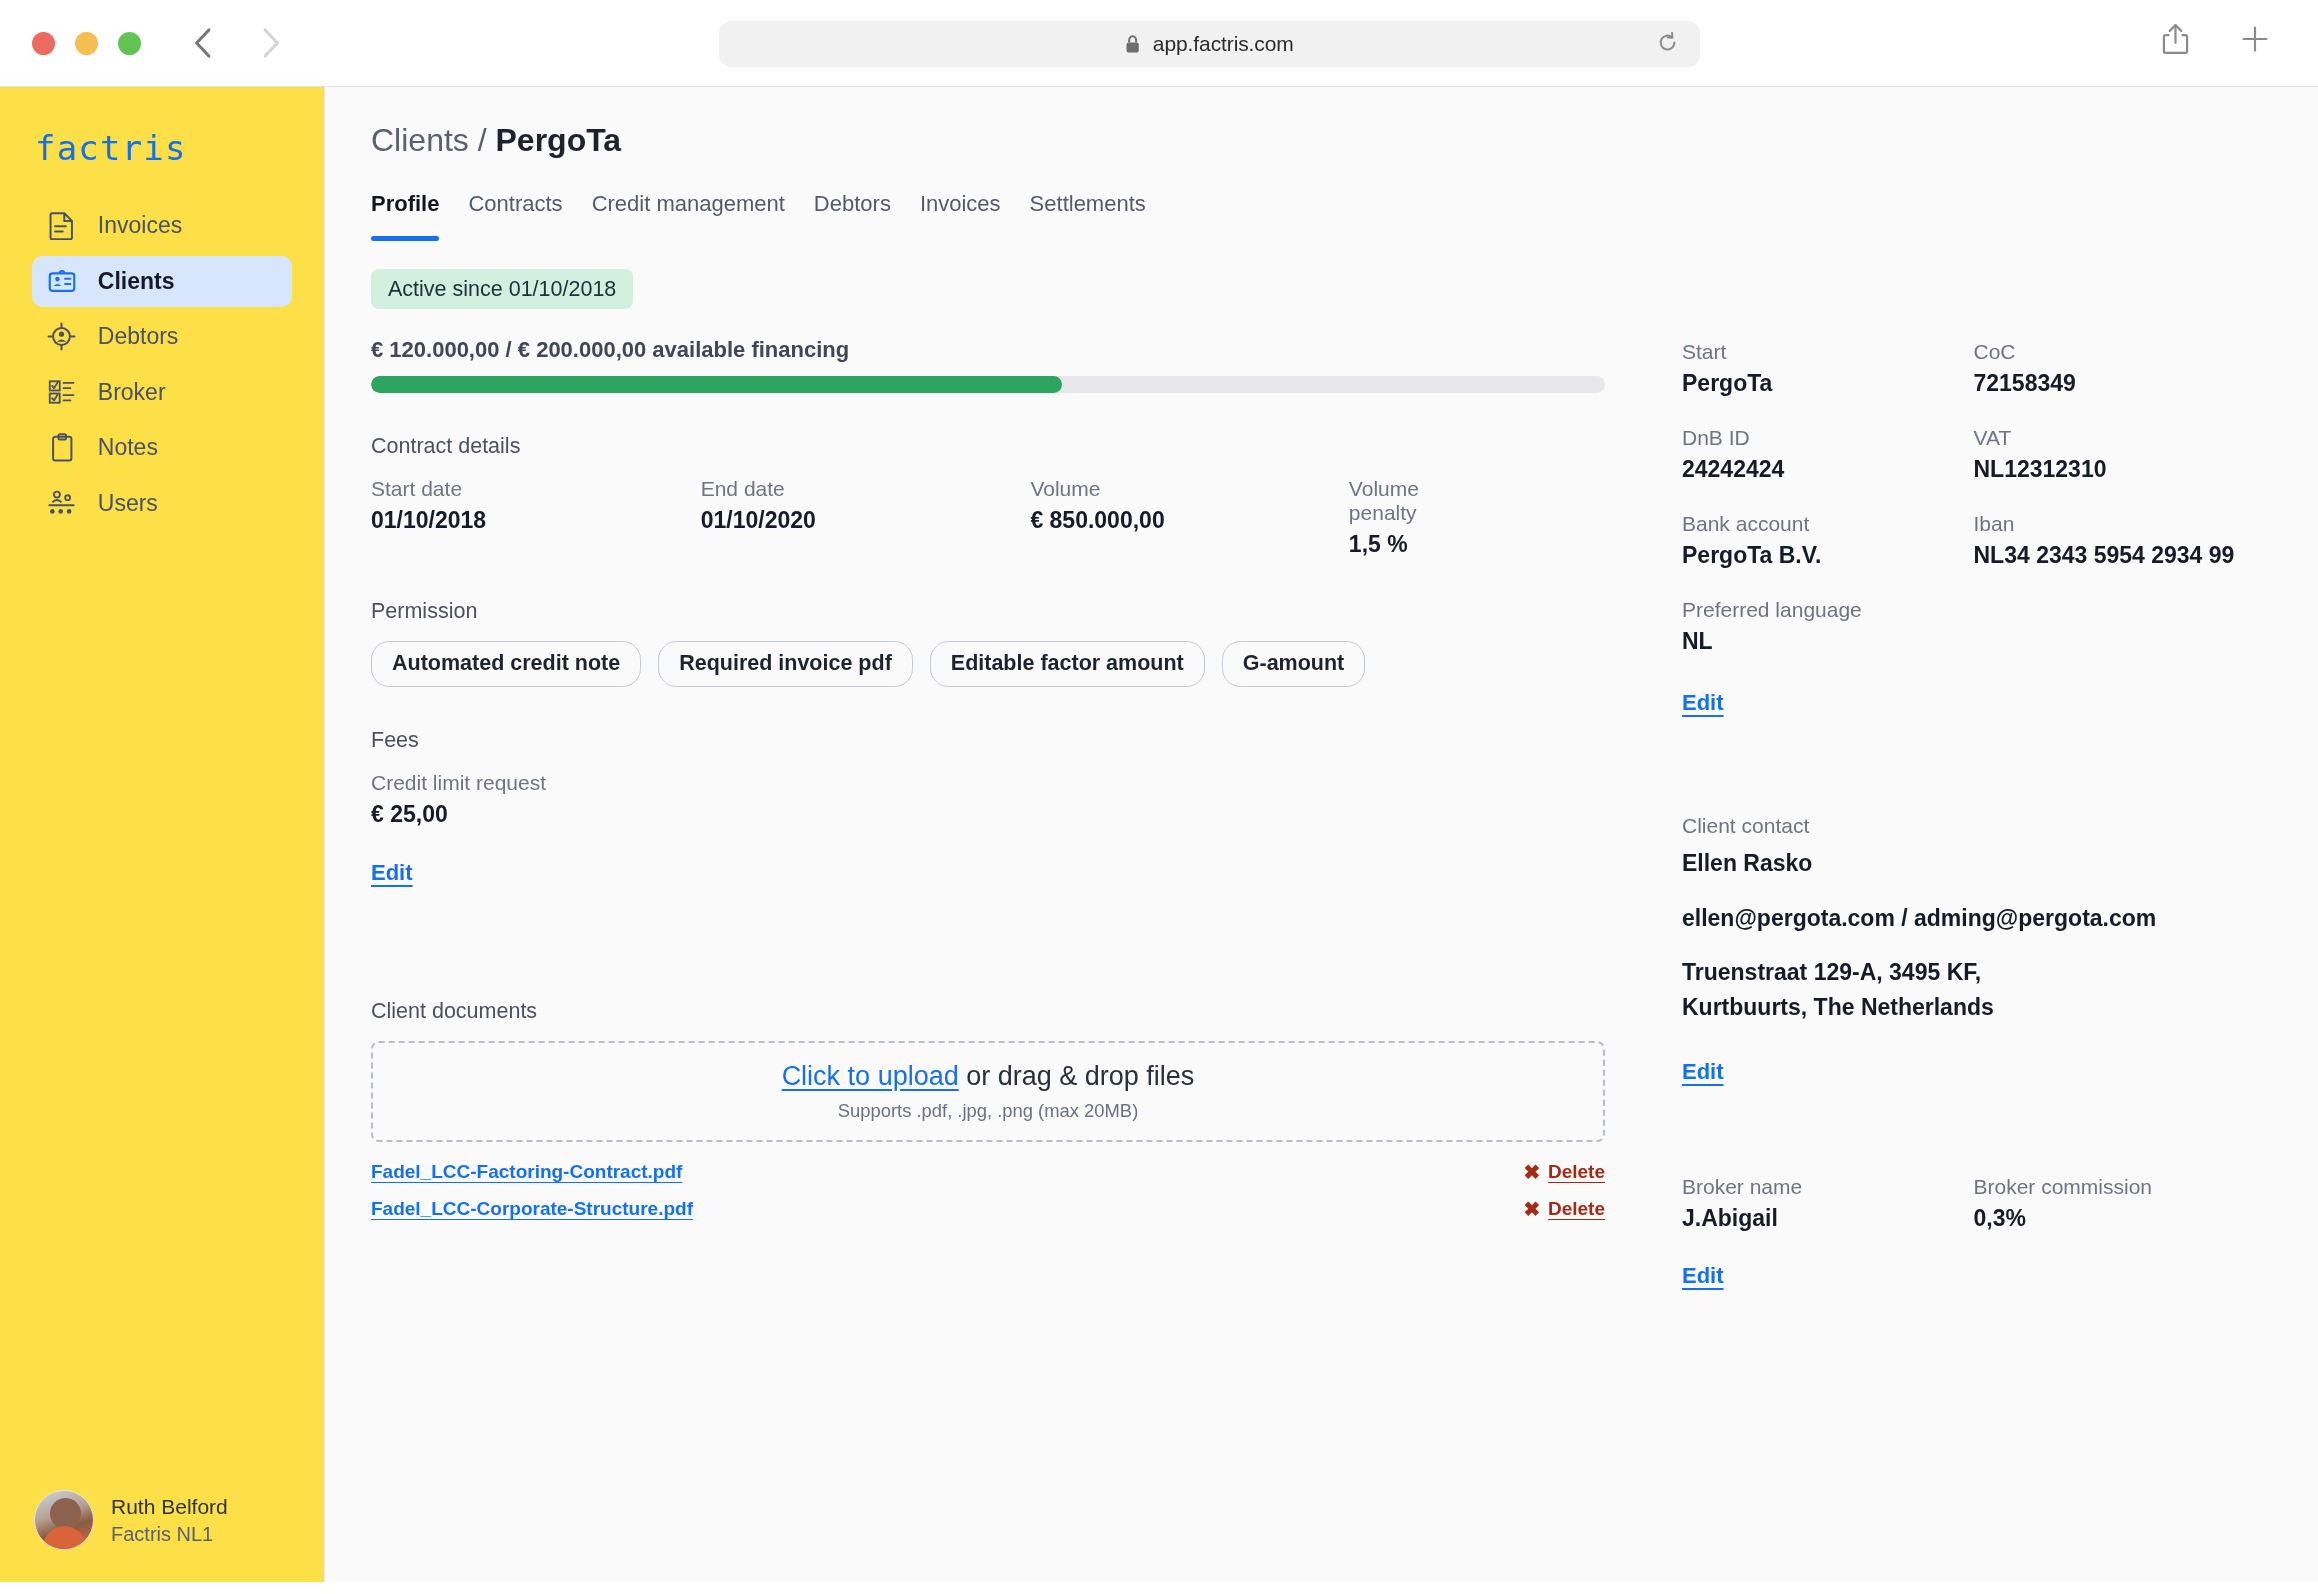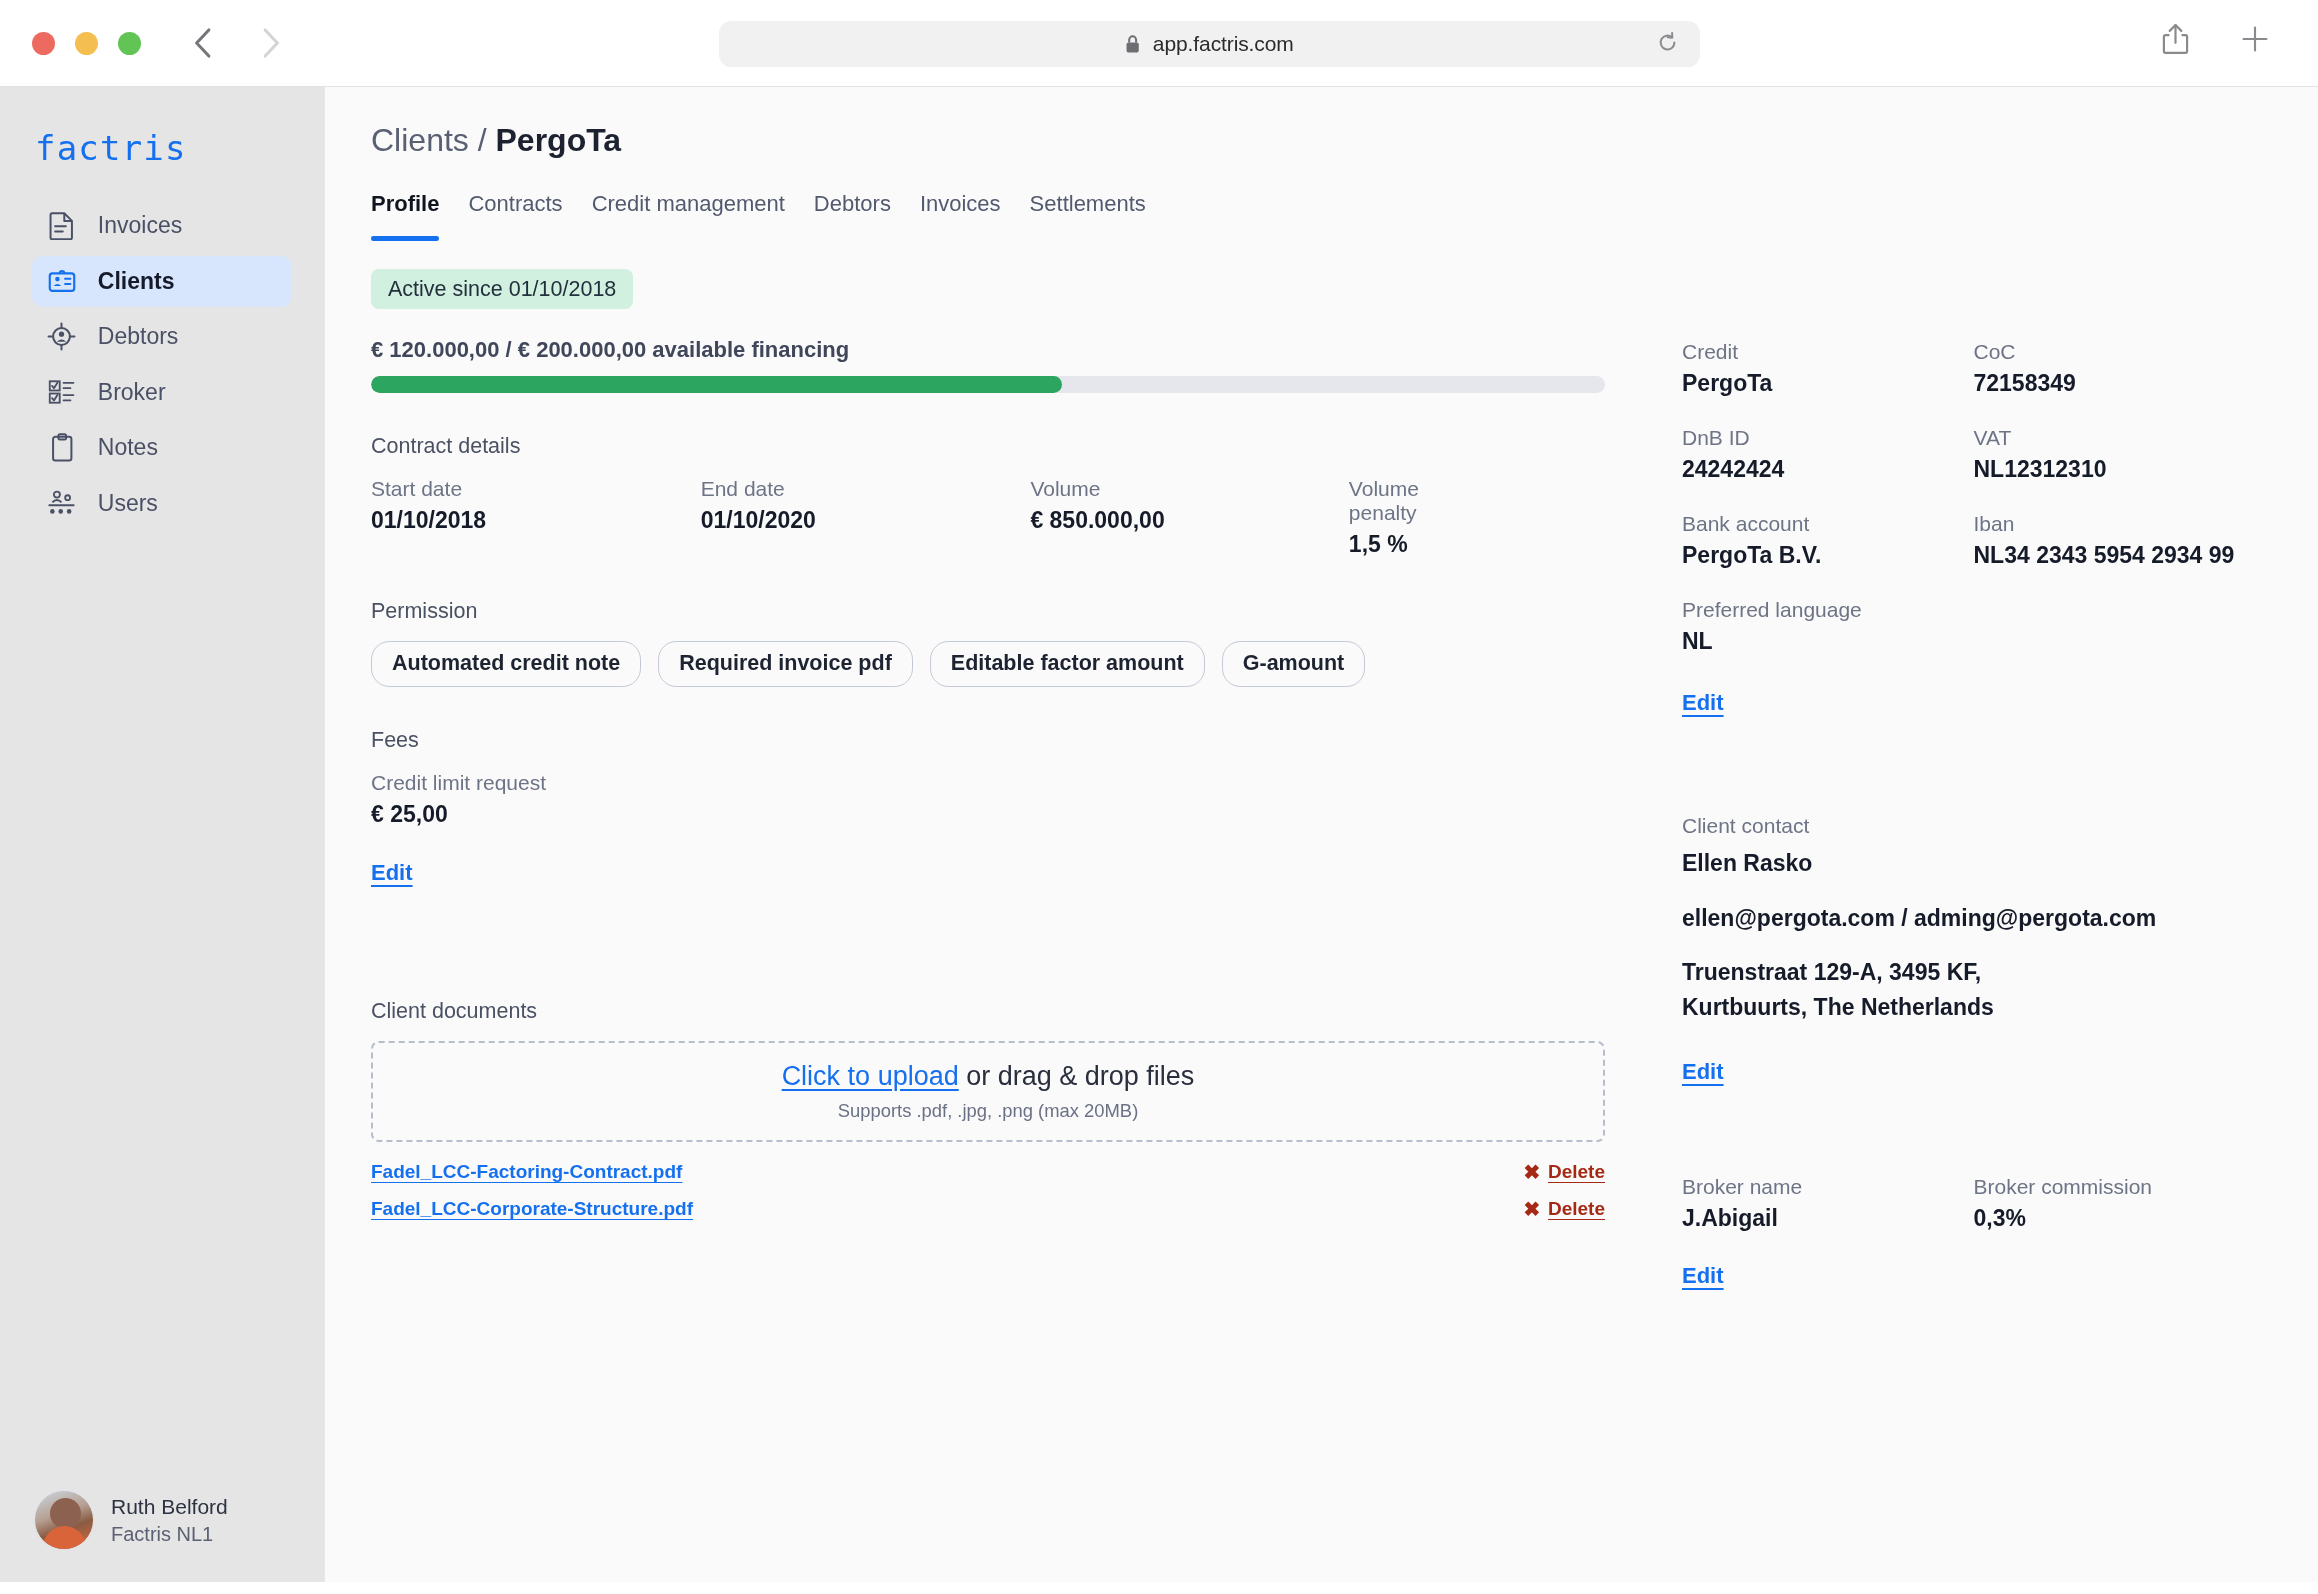--- a/index.html
+++ b/index.html
@@ -45,21 +45,21 @@
   .url-text { font-size: 21px; color: #2b2b2b; letter-spacing: -0.1px; }
   .lock-icon { display:flex; align-items:center; }
   .reload-icon { position: absolute; right: 21.5px; top: 50%; transform: translateY(-50%); }
 
   .chrome-right { position: absolute; right: 48px; top: 21.5px; display: flex; gap: 48px; align-items: center; }
 
   
   .sidebar {
     position: absolute; left: 0; top: 87px;
     width: 325px; height: 1495px;
-    background: #e5e5e5;
+    background: #fde047;
     border-right: 0.8px solid #e6e8ee;
   }
   .logo {
     margin: 41px 0 0 35px;
     font-size: 34px; font-weight: 400;
     color: #1570ef; letter-spacing: 1.2px;
     font-family: "DejaVu Sans Mono", monospace;
   }
   .nav { margin-top: 32px; padding: 0 32px; }
   .nav-item {
@@ -439,21 +439,21 @@
         </span>
       </div>
 
     </div>
 
     <div class="right-col">
 
       <div class="rc-grid">
         <div class="rc-col">
           <div class="rc-field">
-            <div class="k">Credit</div>
+            <div class="k">Start</div>
             <div class="v">PergoTa</div>
           </div>
           <div class="rc-field">
             <div class="k">DnB ID</div>
             <div class="v">24242424</div>
           </div>
           <div class="rc-field">
             <div class="k">Bank account</div>
             <div class="v">PergoTa B.V.</div>
           </div>

